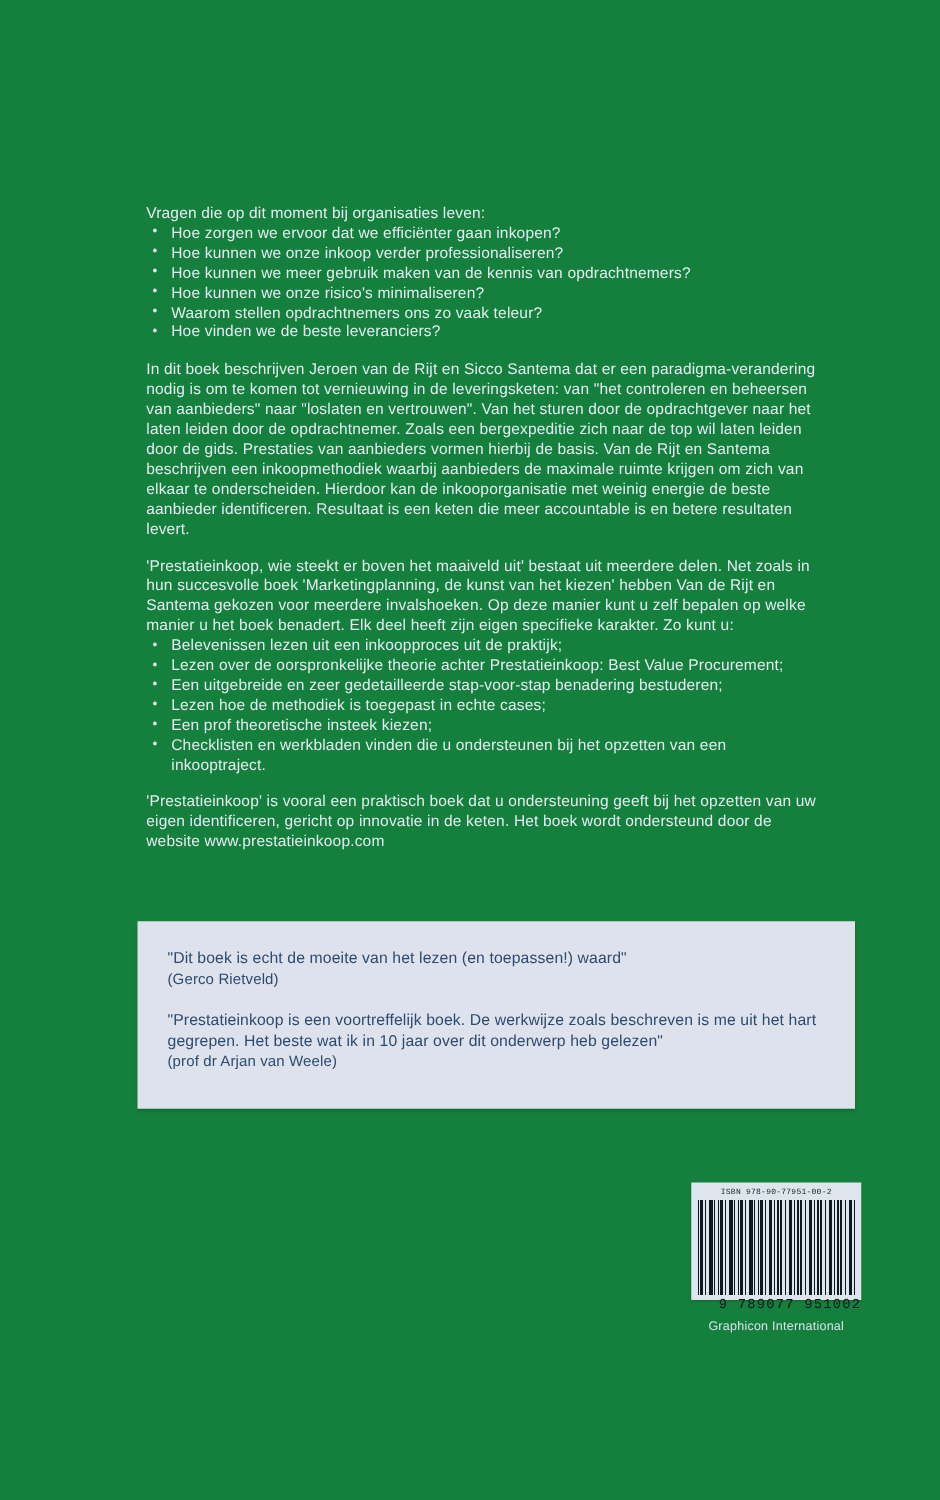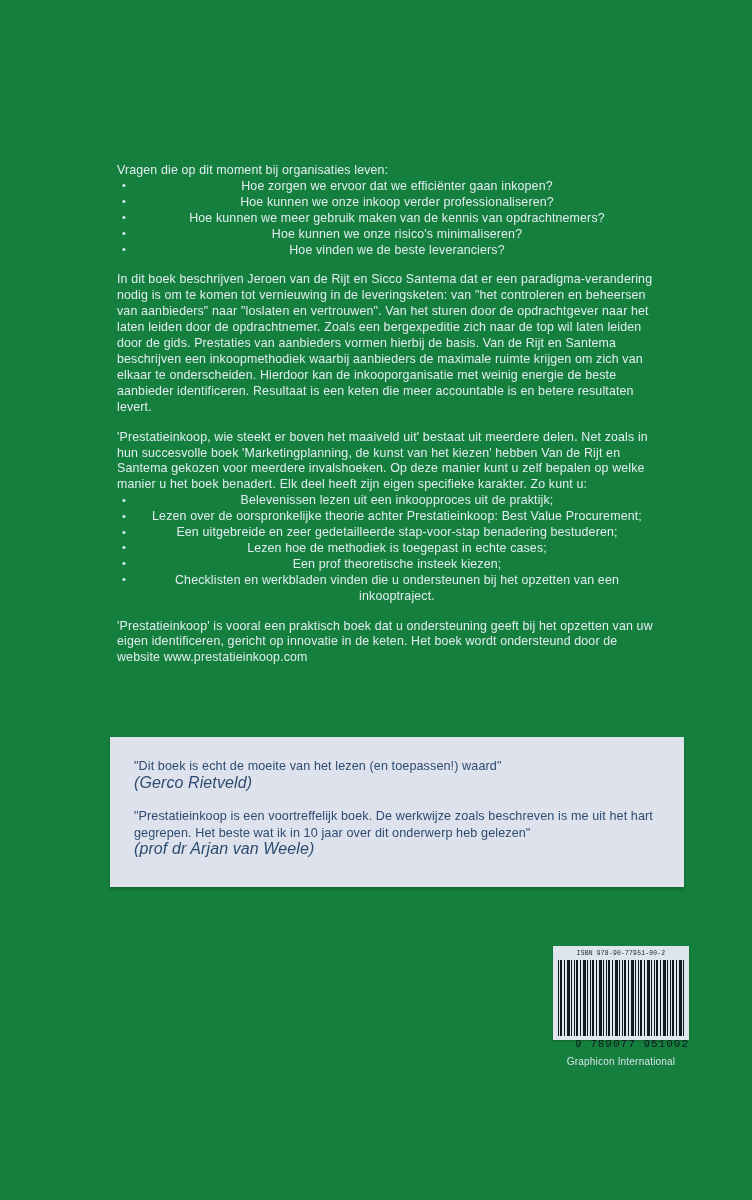--- a/index.html
+++ b/index.html
@@ -46,21 +46,20 @@
 
   ul.bullets {
     list-style: none;
     margin: 0;
     padding: 0;
   }
   ul.bullets li {
     position: relative;
     padding-left: 20px;
     margin: 0;
-    text-align: center;
   }
   ul.bullets li::before {
     content: "\2022";
     position: absolute;
     left: 5px;
     top: -0.5px;
     font-size: 11px;
     color: #e2ecf2;
   }
 
@@ -80,22 +79,21 @@
     box-sizing: border-box;
     padding: 21px 26px 10px 24px;
     color: #2d4b70;
     font-size: 12.6px;
     line-height: 16.5px;
     letter-spacing: 0.1px;
   }
   .quote-box .q-text { margin: 0; }
   .quote-box .q-attrib {
     margin: 0;
-    font-style: italic;
-    font-size: 16px;
+    font-size: 12px;
   }
   .quote-block + .quote-block { margin-top: 17px; }
 
   
   .logos {
     position: absolute;
     left: 118px;
     top: 1042px;
     width: 330px;
     height: 40px;
@@ -206,20 +204,21 @@
 
   <div class="copy">
 
     <div class="para">
       <p class="lead-in">Vragen die op dit moment bij organisaties leven:</p>
       <ul class="bullets">
         <li>Hoe zorgen we ervoor dat we efficiënter gaan inkopen?</li>
         <li>Hoe kunnen we onze inkoop verder professionaliseren?</li>
         <li>Hoe kunnen we meer gebruik maken van de kennis van opdrachtnemers?</li>
         <li>Hoe kunnen we onze risico's minimaliseren?</li>
+        <li>Waarom stellen opdrachtnemers ons zo vaak teleur?</li>
         <li>Hoe vinden we de beste leveranciers?</li>
       </ul>
     </div>
 
     <div class="para">
       <p>In dit boek beschrijven Jeroen van de Rijt en Sicco Santema dat er een paradigma-verandering nodig is om te komen tot vernieuwing in de leveringsketen: van "het controleren en beheersen van aanbieders" naar "loslaten en vertrouwen". Van het sturen door de opdrachtgever naar het laten leiden door de opdrachtnemer. Zoals een bergexpeditie zich naar de top wil laten leiden door de gids. Prestaties van aanbieders vormen hierbij de basis. Van de Rijt en Santema beschrijven een inkoopmethodiek waarbij aanbieders de maximale ruimte krijgen om zich van elkaar te onderscheiden. Hierdoor kan de inkooporganisatie met weinig energie de beste aanbieder identificeren. Resultaat is een keten die meer accountable is en betere resultaten levert.</p>
     </div>
 
     <div class="para">
       <p>'Prestatieinkoop, wie steekt er boven het maaiveld uit' bestaat uit meerdere delen. Net zoals in hun succesvolle boek 'Marketingplanning, de kunst van het kiezen' hebben Van de Rijt en Santema gekozen voor meerdere invalshoeken. Op deze manier kunt u zelf bepalen op welke manier u het boek benadert. Elk deel heeft zijn eigen specifieke karakter. Zo kunt u:</p>

